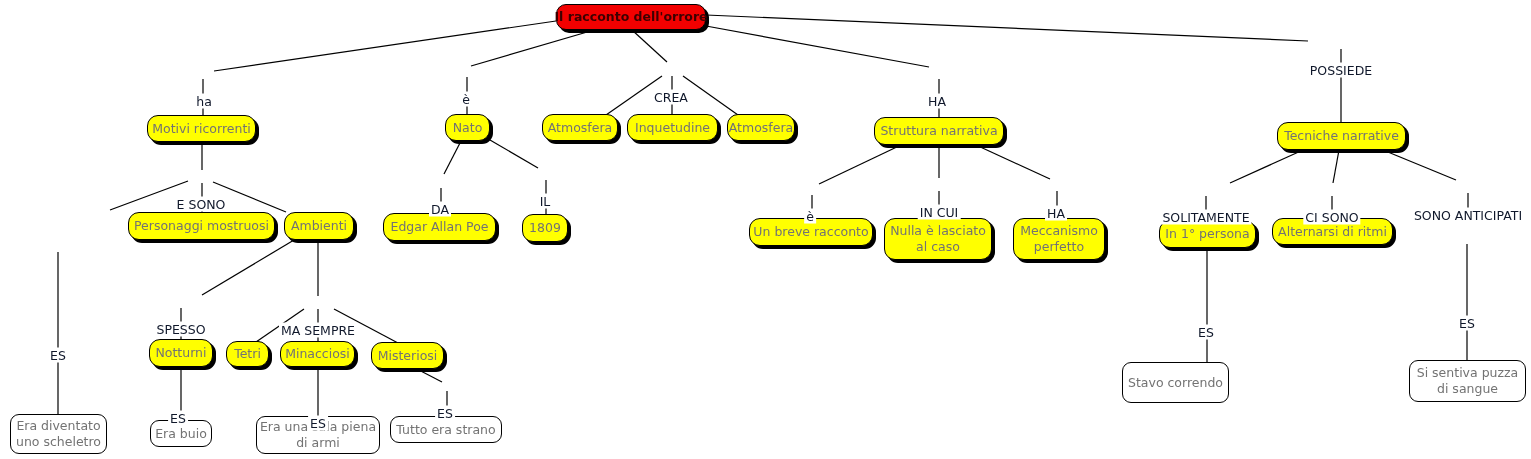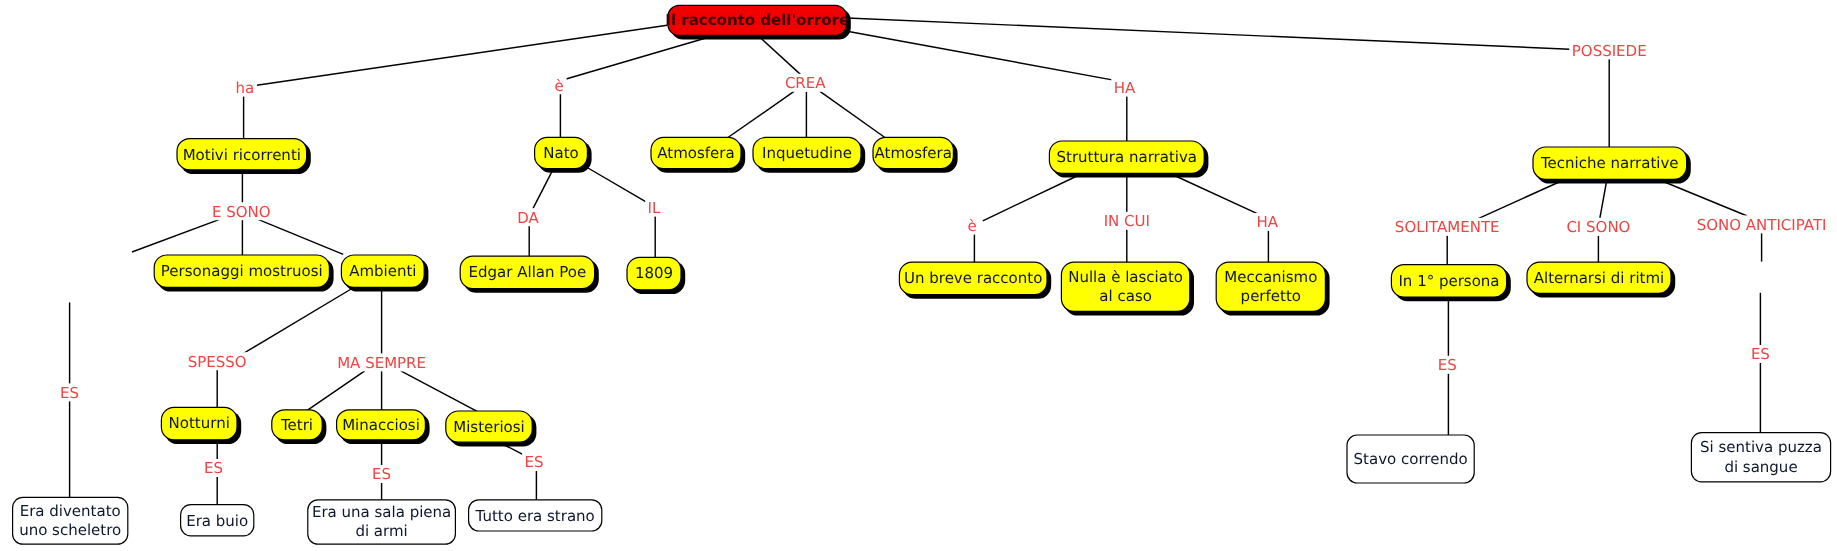--- a/index.html
+++ b/index.html
@@ -6,40 +6,40 @@
   .canvas {
     position:relative; width:1531px; height:459px; overflow:hidden;
     font-family:"DejaVu Sans","Liberation Sans",sans-serif;
     background:#ffffff;
   }
   .lines-svg { position:absolute; left:0; top:0; z-index:0; }
   .node {
     position:absolute; z-index:2; box-sizing:border-box;
     display:flex; align-items:center; justify-content:center;
     text-align:center; white-space:pre;
-    font-size:12.5px; line-height:1.28; color:#0f172a;
+    font-size:12.5px; line-height:1.28; color:#737373;
   }
   .concept {
     background:#ffff00; border:1.6px solid #000;
     border-radius:11px; box-shadow:3px 3px 0 #000;
   }
   .root-node {
     background:#f20000; border:1.6px solid #000;
     border-radius:10px; box-shadow:3px 3px 0 #000;
     color:#3d0000;
     font-weight:bold;
   }
   .example {
     background:#ffffff; border:1.2px solid #000;
     border-radius:9px;
   }
   .link-label {
     position:absolute; z-index:3; transform:translate(-50%,-50%);
     background:#ffffff; padding:0 2px; white-space:nowrap;
-    font-size:12.5px; color:#ef4444;
+    font-size:12.5px; color:#0f172a;margin-top:28px;
   }
 </style>
 </head>
 <body>
 
 <div class="canvas">
 
   <svg class="lines-svg" width="1531" height="459" viewBox="0 0 1531 459">
     <g stroke="#000000" stroke-width="1.2">
       <line x1="556" y1="21" x2="214" y2="71"></line>
@@ -88,21 +88,21 @@
       <line x1="1207" y1="247" x2="1207" y2="363"></line>
       <line x1="1467" y1="244" x2="1467" y2="361"></line>
     </g>
   </svg>
 
   <div class="node root-node" style="left:556px;top:4px;width:150px;height:26px">Il racconto dell'orrore</div>
 
   <div class="node concept" style="left:147px;top:115px;width:109px;height:27px">Motivi ricorrenti</div>
   <div class="node concept" style="left:128px;top:212px;width:147px;height:28px">Personaggi mostruosi</div>
   <div class="node concept" style="left:284px;top:212px;width:70px;height:28px">Ambienti</div>
-  <div class="node concept" style="left:134px;top:339px;width:64px;height:28px">Notturni</div>
+  <div class="node concept" style="left:149px;top:339px;width:64px;height:28px">Notturni</div>
   <div class="node concept" style="left:226px;top:341px;width:43px;height:26px">Tetri</div>
   <div class="node concept" style="left:280px;top:341px;width:75px;height:26px">Minacciosi</div>
   <div class="node concept" style="left:371px;top:342px;width:73px;height:27px">Misteriosi</div>
   <div class="node concept" style="left:445px;top:114px;width:45px;height:27px">Nato</div>
   <div class="node concept" style="left:383px;top:213px;width:113px;height:28px">Edgar Allan Poe</div>
   <div class="node concept" style="left:522px;top:214px;width:46px;height:28px">1809</div>
   <div class="node concept" style="left:542px;top:114px;width:76px;height:27px">Atmosfera</div>
   <div class="node concept" style="left:627px;top:114px;width:91px;height:27px">Inquetudine</div>
   <div class="node concept" style="left:727px;top:114px;width:68px;height:27px">Atmosfera</div>
   <div class="node concept" style="left:874px;top:117px;width:130px;height:28px">Struttura narrativa</div>

